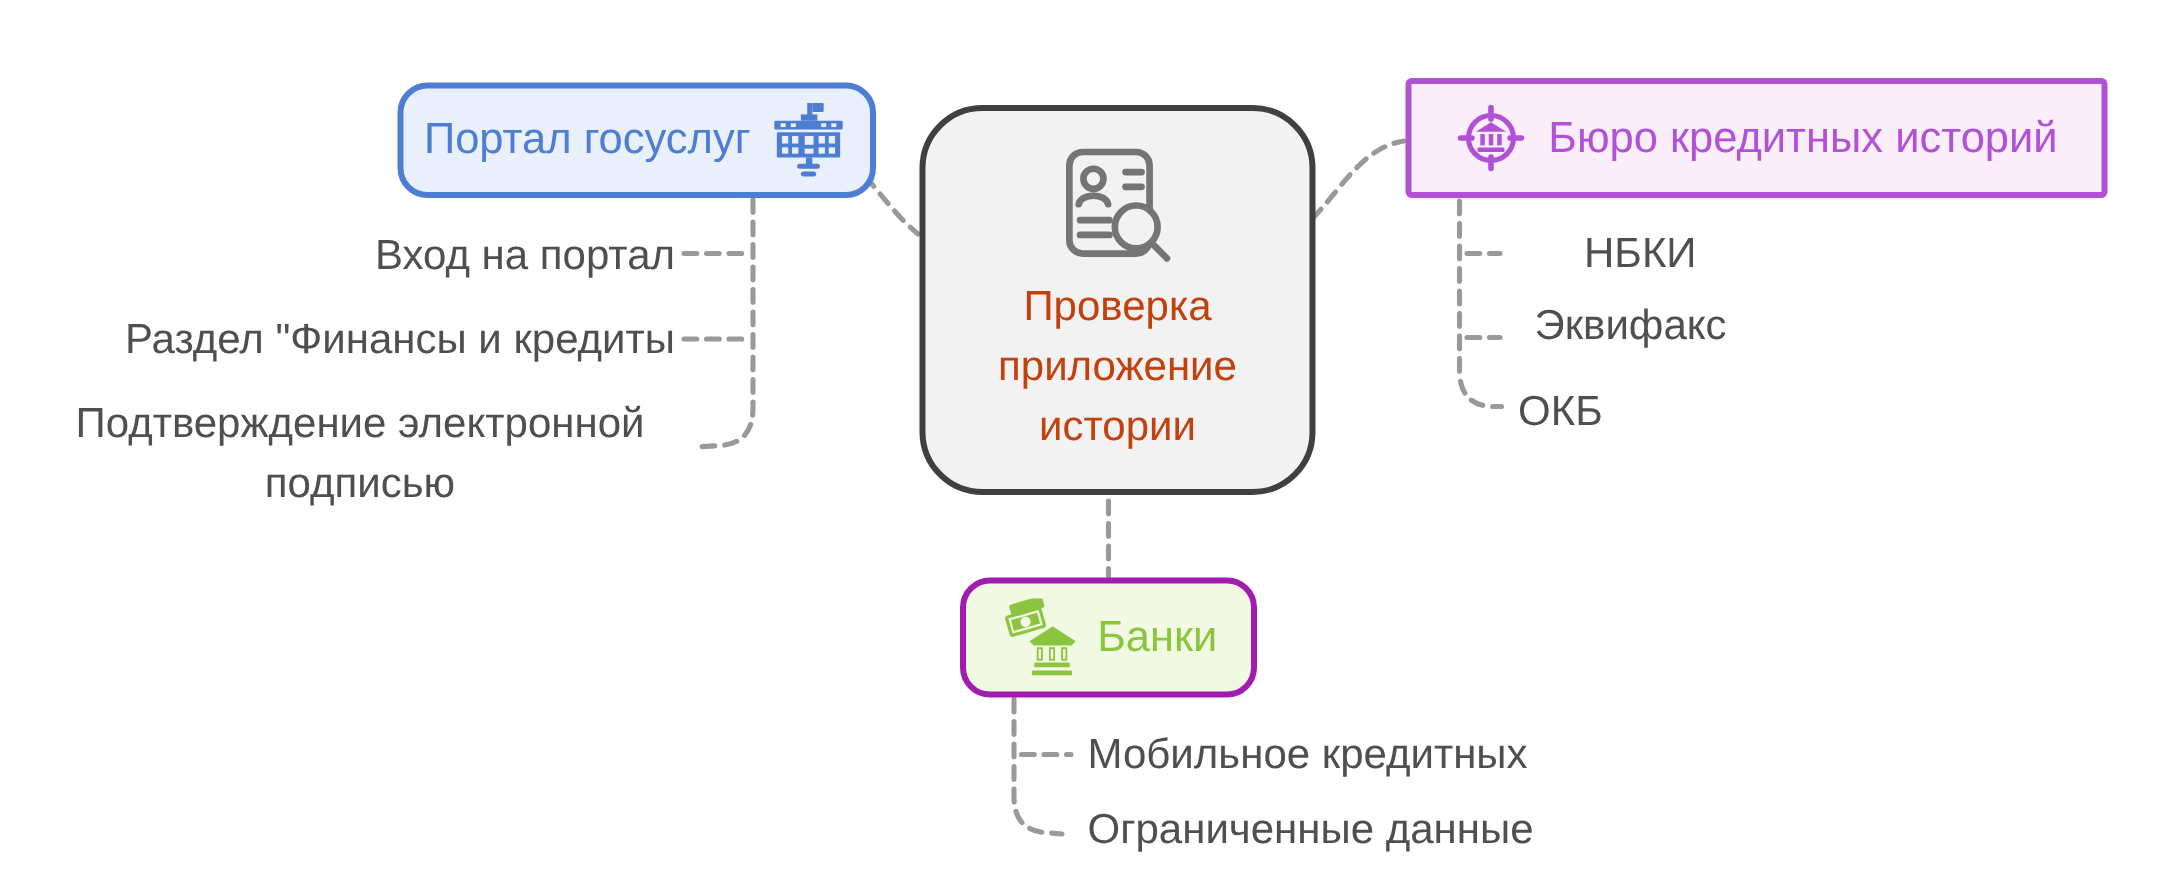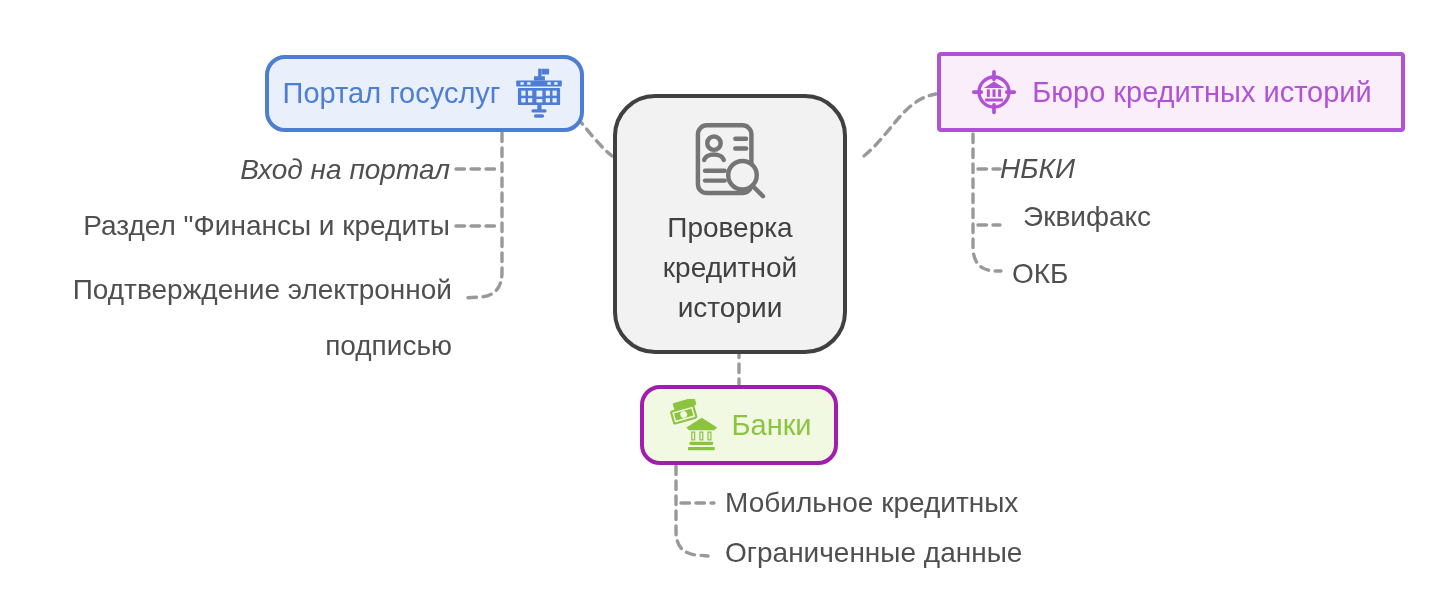--- a/index.html
+++ b/index.html
@@ -12,31 +12,31 @@
         font-size:29px;font-weight:400;white-space:nowrap;}
   .node .ic{flex:0 0 auto;display:block;}
 
   .node-portal{left:222px;top:55px;width:319px;height:77px;background:#e9effb;border:4px solid #4d7ed4;
                border-radius:20px;color:#4d7ed4;gap:12px;margin-left:43px;}
   .node-bureau{left:937px;top:52px;width:468px;height:80px;background:#fbeefb;border:4px solid #b152d6;
                border-radius:4px;color:#b152d6;gap:14px;}
   .node-banks{left:640px;top:385px;width:198px;height:80px;background:#f2f9e2;border:4px solid #a21caf;
               border-radius:20px;color:#8bc43e;gap:13px;}
 
-  .node-center{left:613px;top:70px;width:234px;height:260px;background:#f2f2f2;border:4px solid #404040;
-               border-radius:42px;color:#404040;flex-direction:column;gap:6px;font-size:28px;line-height:40px;margin-top:24px;}
+  .node-center{left:613px;top:70px;width:264px;height:260px;background:#f2f2f2;border:4px solid #404040;
+               border-radius:42px;color:#c2410c;flex-direction:column;gap:6px;font-size:28px;line-height:40px;}
   .center-label{text-align:center;}
   .center-label span{display:block;}
 
   .child{position:absolute;font-size:28px;line-height:34px;color:#4f4f4f;white-space:nowrap;}
   .child.r{text-align:right;}
-  .portal-c1{left:0;top:153px;width:450px;font-style:italic;}
+  .portal-c1{left:0;top:153px;width:450px;}
   .portal-c2{left:0;top:209px;width:450px;}
-  .portal-c3{left:28px;top:262px;width:424px;text-align:right;white-space:normal;line-height:56px;}
-  .bureau-c1{left:1000px;top:152px;font-style:italic;}
+  .portal-c3{left:28px;top:262px;width:424px;text-align:center;white-space:normal;line-height:40px;}
+  .bureau-c1{left:1056px;top:152px;}
   .bureau-c2{left:1023px;top:200px;}
   .bureau-c3{left:1012px;top:257px;}
   .banks-c1{left:725px;top:486px;}
   .banks-c2{left:725px;top:536px;}
 </style>
 </head>
 <body>
 
 <div class="canvas">
 
@@ -63,21 +63,21 @@
         <path d="M14,57 H36"></path>
         <path d="M14,68 H36"></path>
         <circle cx="24" cy="26" r="7.5"></circle>
         <path d="M13,45 C15,36.5 33,36.5 35,45"></path>
       </g>
       <circle cx="56" cy="62" r="16" fill="#f2f2f2" stroke="#757575" stroke-width="5"></circle>
       <path d="M67.5,74 L79,85.5" fill="none" stroke="#757575" stroke-width="5" stroke-linecap="round"></path>
     </svg>
     <div class="center-label">
       <span>Проверка</span>
-      <span>кредитной</span>
+      <span>приложение</span>
       <span>истории</span>
     </div>
   </div>
 
   <div class="node node-portal">
     <span>Портал госуслуг</span>
     <svg class="ic" width="54" height="56" viewBox="0 0 64 64">
       <g fill="#4d7ed4">
         <rect x="31" y="2" width="4" height="12"></rect>
         <rect x="35" y="2" width="9" height="7" rx="1"></rect>

